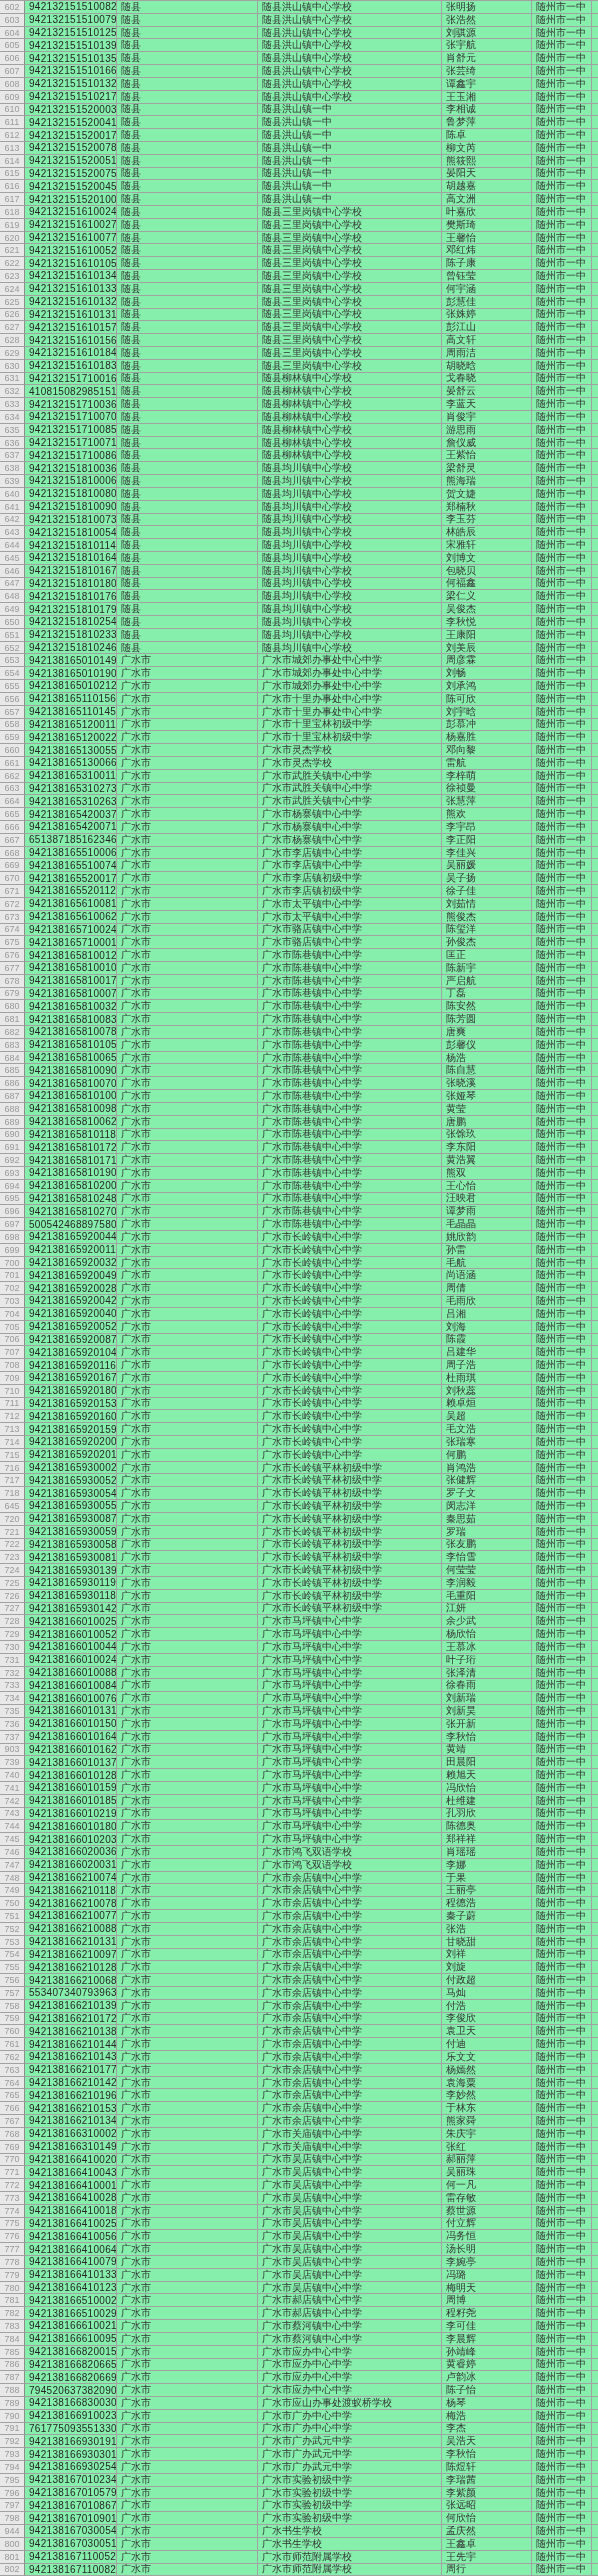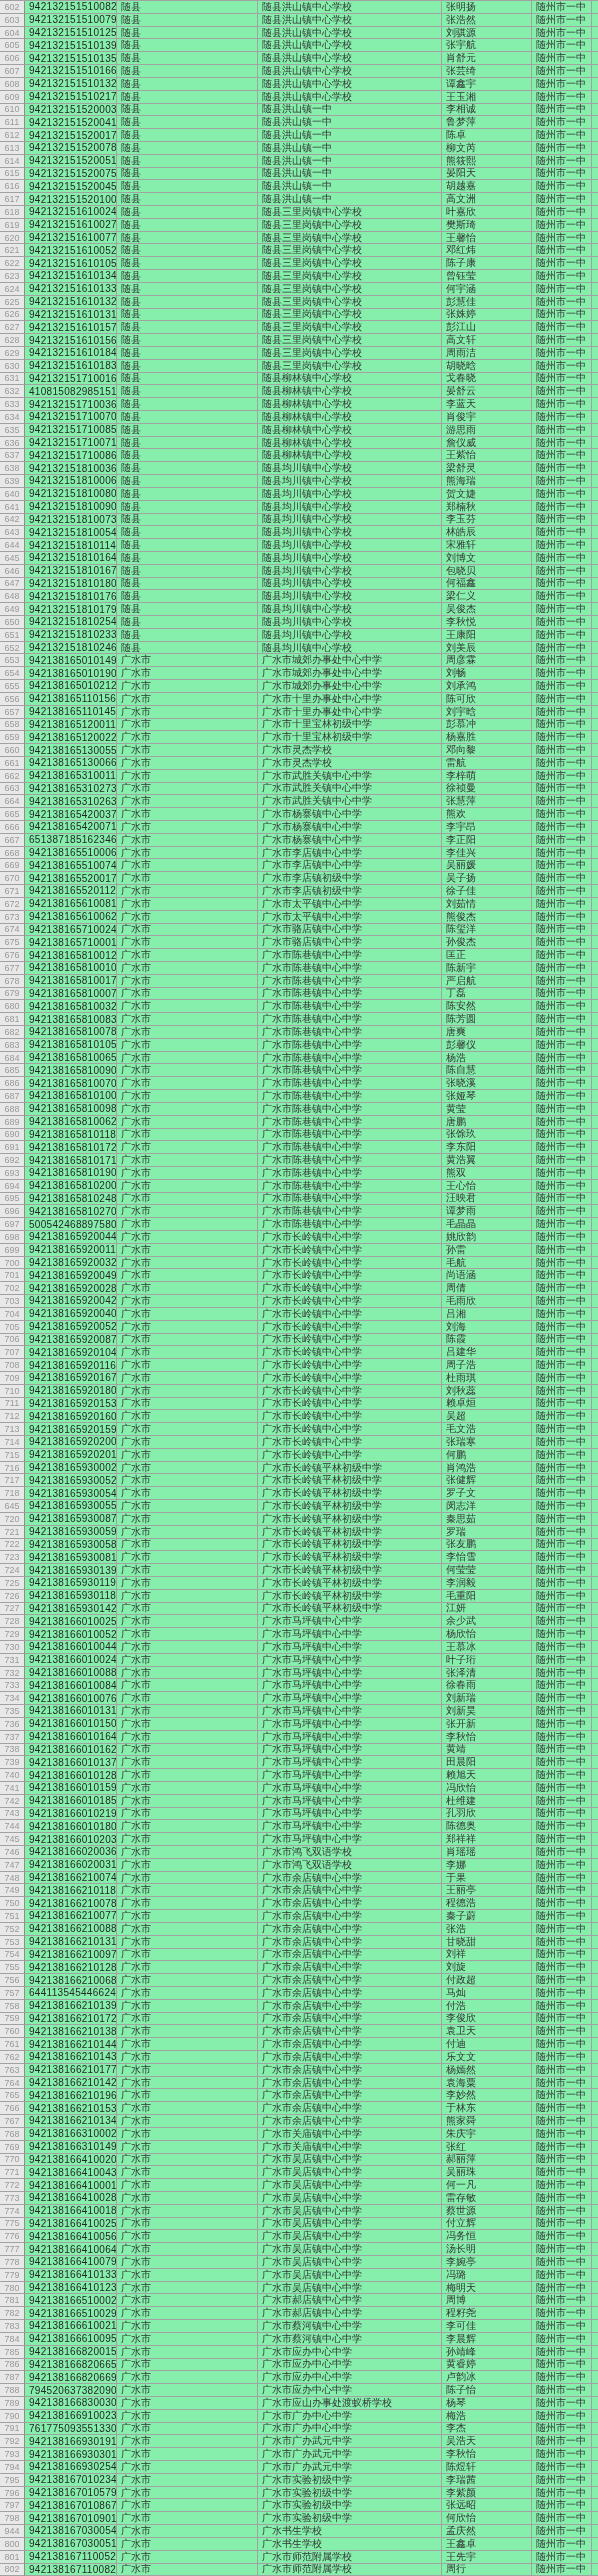--- a/index.html
+++ b/index.html
@@ -1235,21 +1235,21 @@
       <div class="tr">
     <div class="td c0">737</div>
     <div class="td c1">942138166010164</div>
     <div class="td c2">广水市</div>
     <div class="td c3">广水市马坪镇中心中学</div>
     <div class="td c4">李秋怡</div>
     <div class="td c5">随州市一中</div>
     <div class="td c6"></div>
   </div>
       <div class="tr">
-    <div class="td c0">738</div>
+    <div class="td c0">903</div>
     <div class="td c1">942138166010162</div>
     <div class="td c2">广水市</div>
     <div class="td c3">广水市马坪镇中心中学</div>
     <div class="td c4">黄靖</div>
     <div class="td c5">随州市一中</div>
     <div class="td c6"></div>
   </div>
       <div class="tr">
     <div class="td c0">739</div>
     <div class="td c1">942138166010137</div>
@@ -1407,21 +1407,21 @@
     <div class="td c0">756</div>
     <div class="td c1">942138166210068</div>
     <div class="td c2">广水市</div>
     <div class="td c3">广水市余店镇中心中学</div>
     <div class="td c4">付政超</div>
     <div class="td c5">随州市一中</div>
     <div class="td c6"></div>
   </div>
       <div class="tr">
     <div class="td c0">757</div>
-    <div class="td c1">644113545446624</div>
+    <div class="td c1">553407340793963</div>
     <div class="td c2">广水市</div>
     <div class="td c3">广水市余店镇中心中学</div>
     <div class="td c4">马灿</div>
     <div class="td c5">随州市一中</div>
     <div class="td c6"></div>
   </div>
       <div class="tr">
     <div class="td c0">758</div>
     <div class="td c1">942138166210139</div>
     <div class="td c2">广水市</div>

